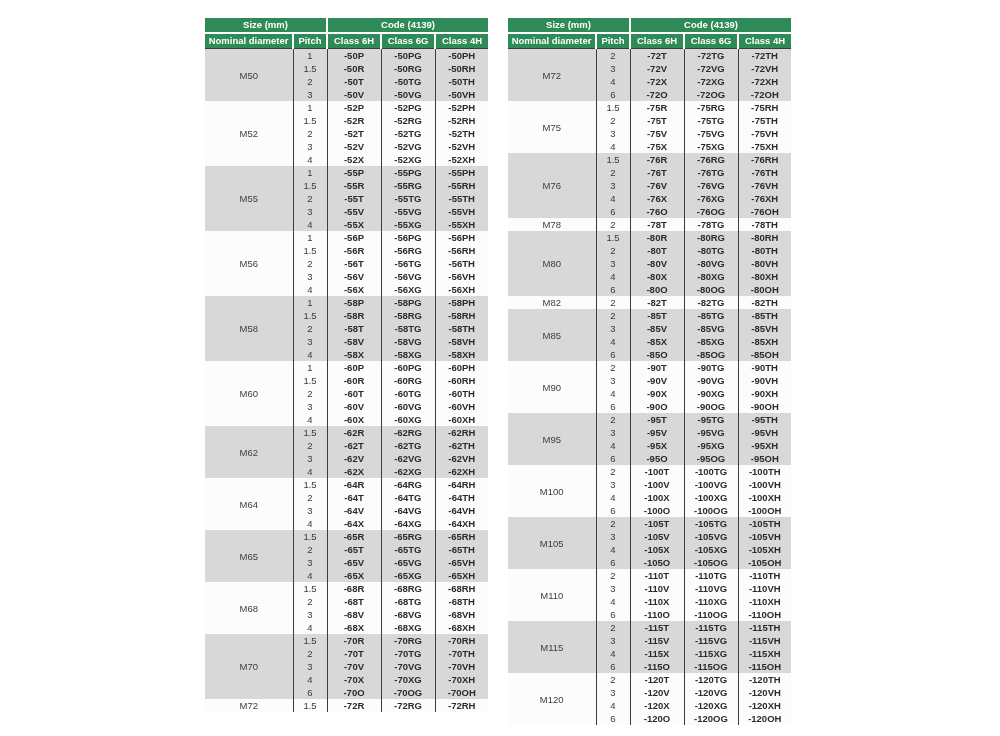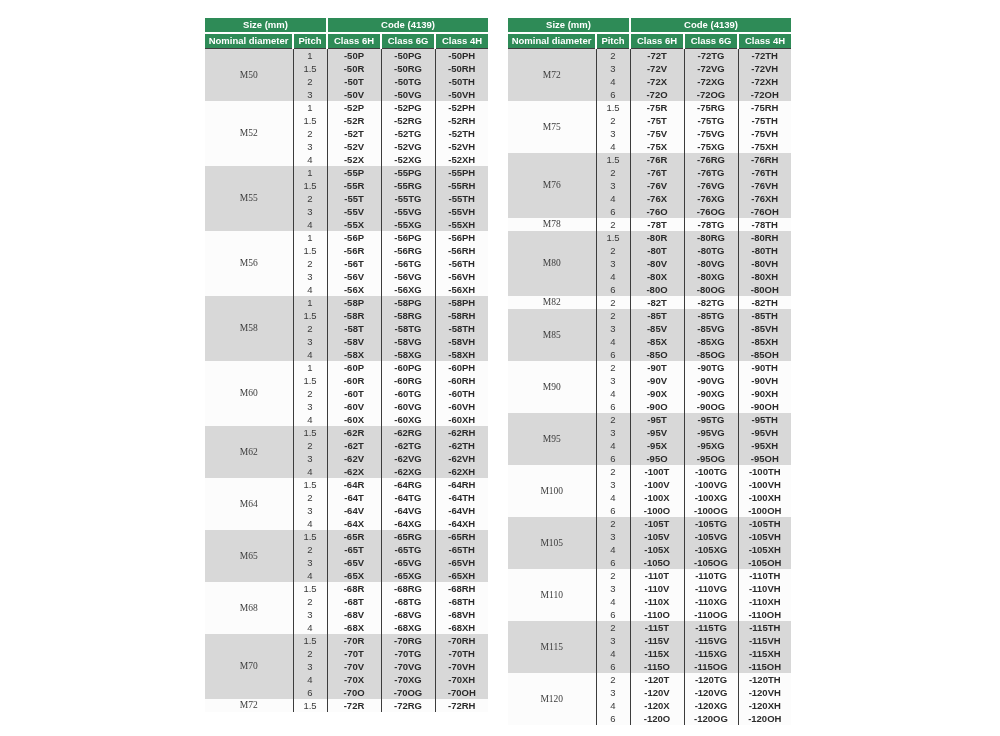--- a/index.html
+++ b/index.html
@@ -62,21 +62,20 @@
   .spec-table td.pitch,
   .spec-table td.code {
     border-left: 1px solid var(--grid-line, #3c3c3c);
   }
   .spec-table td.code {
     font-weight: bold;
     color: var(--code-text, #2b2b2b);
   }
   .spec-table td.diam {
     color: #3d3d3d;
-    font-family: Liberation Serif, serif;
   }
   .spec-table tr.gray td  { background: var(--row-gray, #d8d8d8); }
   .spec-table tr.white td { background: var(--row-white, #fcfcfc); }
 </style>
 </head>
 <body>
 
 <div class="page">
 
   <table class="spec-table left">

